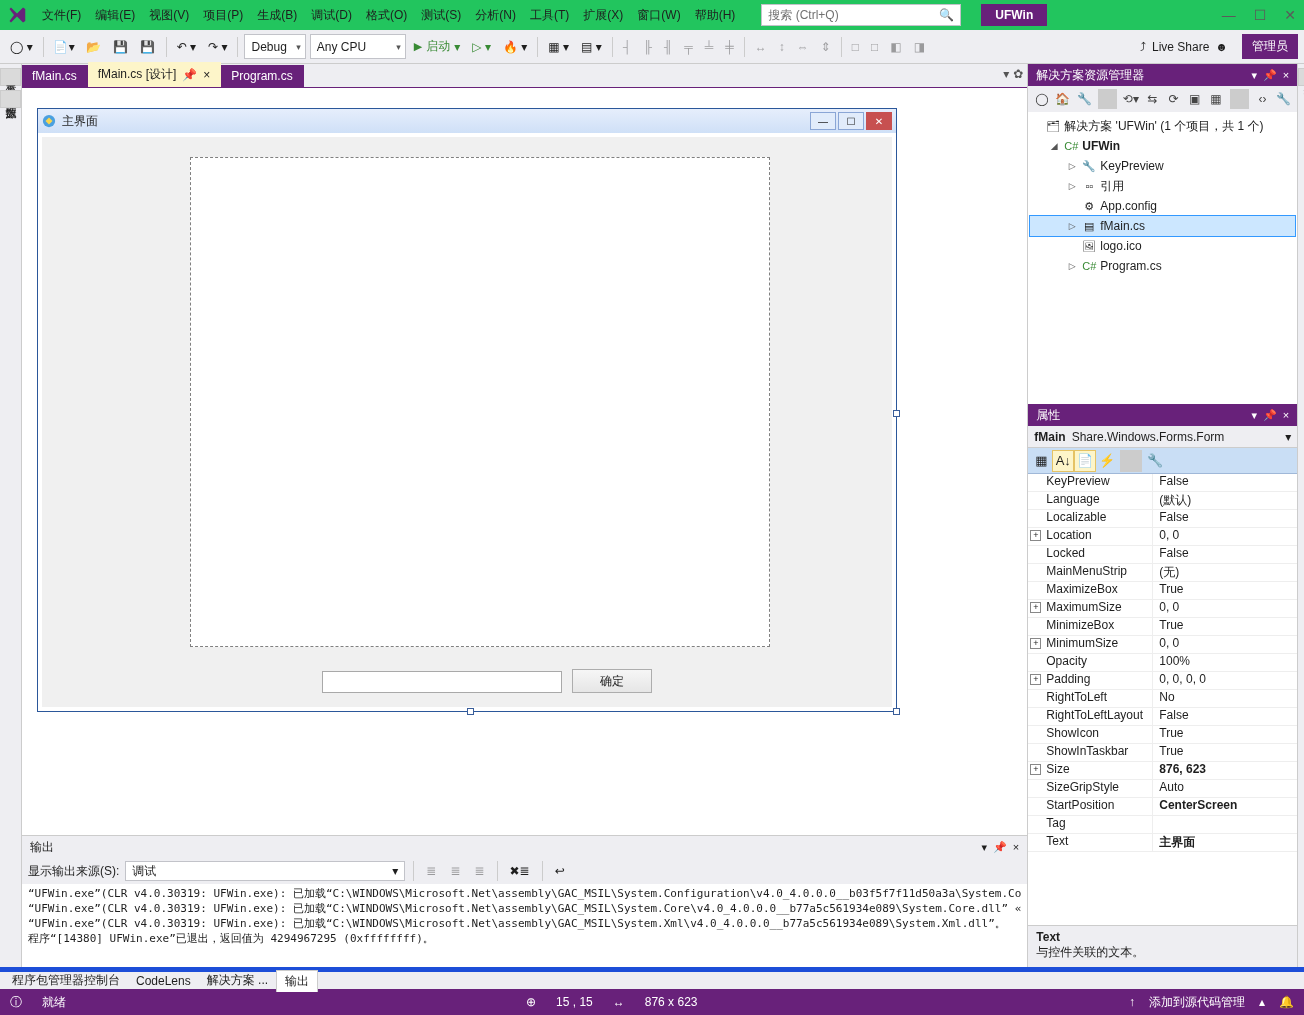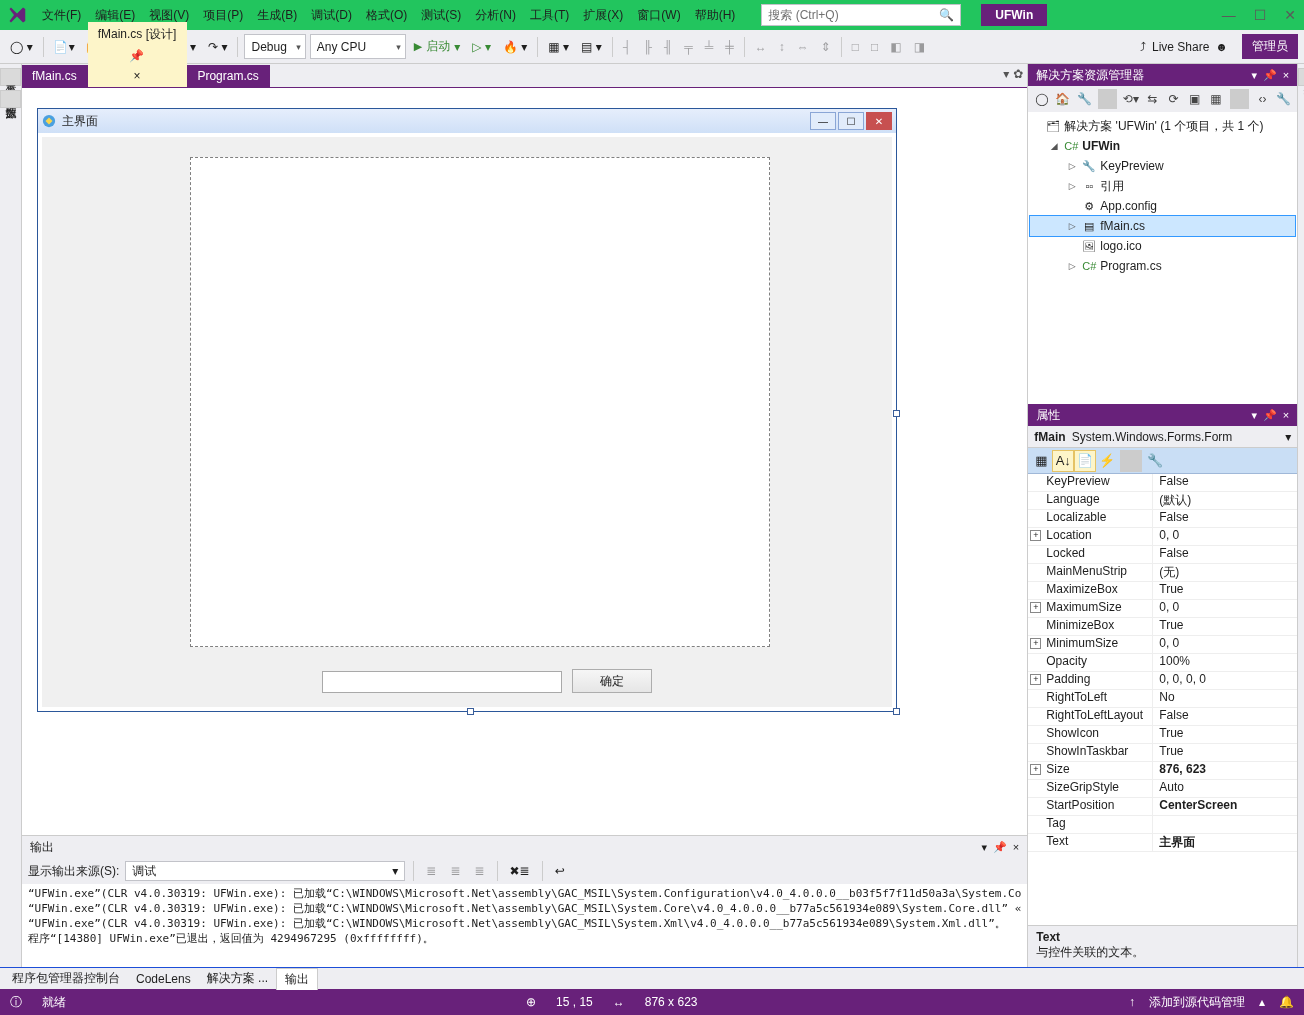--- a/index.html
+++ b/index.html
@@ -26,21 +26,21 @@
 .admin-btn { background: #68217a; color: #fff; padding: 4px 10px; margin-left: 8px; }
 
 
 .workspace { display: flex; height: calc(1015px - 30px - 34px - 22px - 26px); }
 .leftbar { width: 24px; background: #eeeef2; border-right: 1px solid #ccc; display: flex; flex-direction: column; align-items: center; padding-top: 4px; gap: 4px; }
 .leftbar .vtab { writing-mode: vertical-rl; padding: 8px 2px; font-size: 11px; background: #dadada; border: 1px solid #ccc; }
 
 .center { flex: 1; display: flex; flex-direction: column; background: #fff; }
 .doc-tabs { height: 24px; background: #eeeef2; display: flex; align-items: flex-end; border-bottom: 1px solid #68217a; position: relative; }
 .doc-tab { padding: 4px 10px; font-size: 12px; border-right: 1px solid transparent; color: #1e1e1e; display: flex; align-items: center; gap: 6px; }
-.doc-tab.active { background: #fdf5c9; flex-direction: column; }
+.doc-tab.active { background: #fdf5c9; }
 .doc-tab.inactive { background: #68217a; color: #fff; }
 .doc-tabs .tab-tools { position: absolute; right: 4px; top: 3px; display: flex; gap: 4px; color: #555; font-size: 12px; }
 
 .designer-area { flex: 1; background: #fff; position: relative; overflow: hidden; }
 .form-outer { position: absolute; left: 15px; top: 20px; width: 860px; height: 604px; border: 1px solid #2b579a; }
 .form-titlebar { height: 24px; background: linear-gradient(#e6eefc, #cfe0f7); display: flex; align-items: center; padding: 0 4px; }
 .form-titlebar .ico { width: 14px; height: 14px; margin-right: 6px; }
 .form-titlebar .caption { flex: 1; font-size: 12px; }
 .form-titlebar .wbtn { width: 26px; height: 18px; border: 1px solid #8aa6d6; margin-left: 2px; background: #e1ecfb; display: flex; align-items: center; justify-content: center; font-size: 10px; }
 .form-titlebar .wbtn.close { background: #c75050; color: #fff; border-color: #c75050; }
@@ -82,21 +82,21 @@
 .props-grid { flex: 1; background: #fff; overflow: auto; }
 .prop-row { display: flex; height: 18px; font-size: 12px; border-bottom: 1px solid #eee; }
 .prop-row .k { width: 125px; padding-left: 18px; position: relative; border-right: 1px solid #eee; }
 .prop-row .k .expb { position: absolute; left: 2px; top: 2px; width: 11px; height: 11px; border: 1px solid #888; font-size: 9px; line-height: 9px; text-align: center; }
 .prop-row .v { flex: 1; padding-left: 6px; }
 .prop-row.bold .v { font-weight: bold; }
 .props-desc { height: 42px; border-top: 1px solid #ccc; padding: 4px 8px; background: #eeeef2; }
 .props-desc .dn { font-weight: bold; }
 
 
-.bottom-tabs { height: 22px; background: #eeeef2; display: flex; align-items: center; padding: 0 4px; border-top: 1px solid #1d4ed8; }
+.bottom-tabs { height: 22px; background: #eeeef2; display: flex; align-items: center; padding: 0 4px; border-top: 5px solid #1d4ed8; }
 .bottom-tabs span { padding: 2px 8px; font-size: 12px; }
 .bottom-tabs span.active { background: #fff; border: 1px solid #ccc; border-bottom: none; }
 
 
 .statusbar { height: 26px; background: #68217a; color: #fff; display: flex; align-items: center; padding: 0 10px; gap: 20px; font-size: 12px; }
 .statusbar .right { margin-left: auto; display: flex; align-items: center; gap: 14px; }
 .disabled { opacity: 0.4; }
 </style>
 </head>
 <body>
@@ -329,21 +329,21 @@
       <div class="tw-hdr">
         <span>属性</span>
         <span class="tw-ctrls">
             <span>▾</span>
             <span>📌</span>
             <span>×</span>
           </span>
       </div>
       <div class="props-obj">
         <span class="obj-name">fMain</span>
-        <span>System.Windows.Forms.Form</span>
+        <span>Share.Windows.Forms.Form</span>
         <span style="margin-left:auto">▾</span>
       </div>
       <div class="props-toolbar">
         <span>▦</span>
         <span class="active">A↓</span>
         <span class="active">📄</span>
         <span>⚡</span>
         <span class="tb-sep"></span>
         <span>🔧</span>
       </div>

